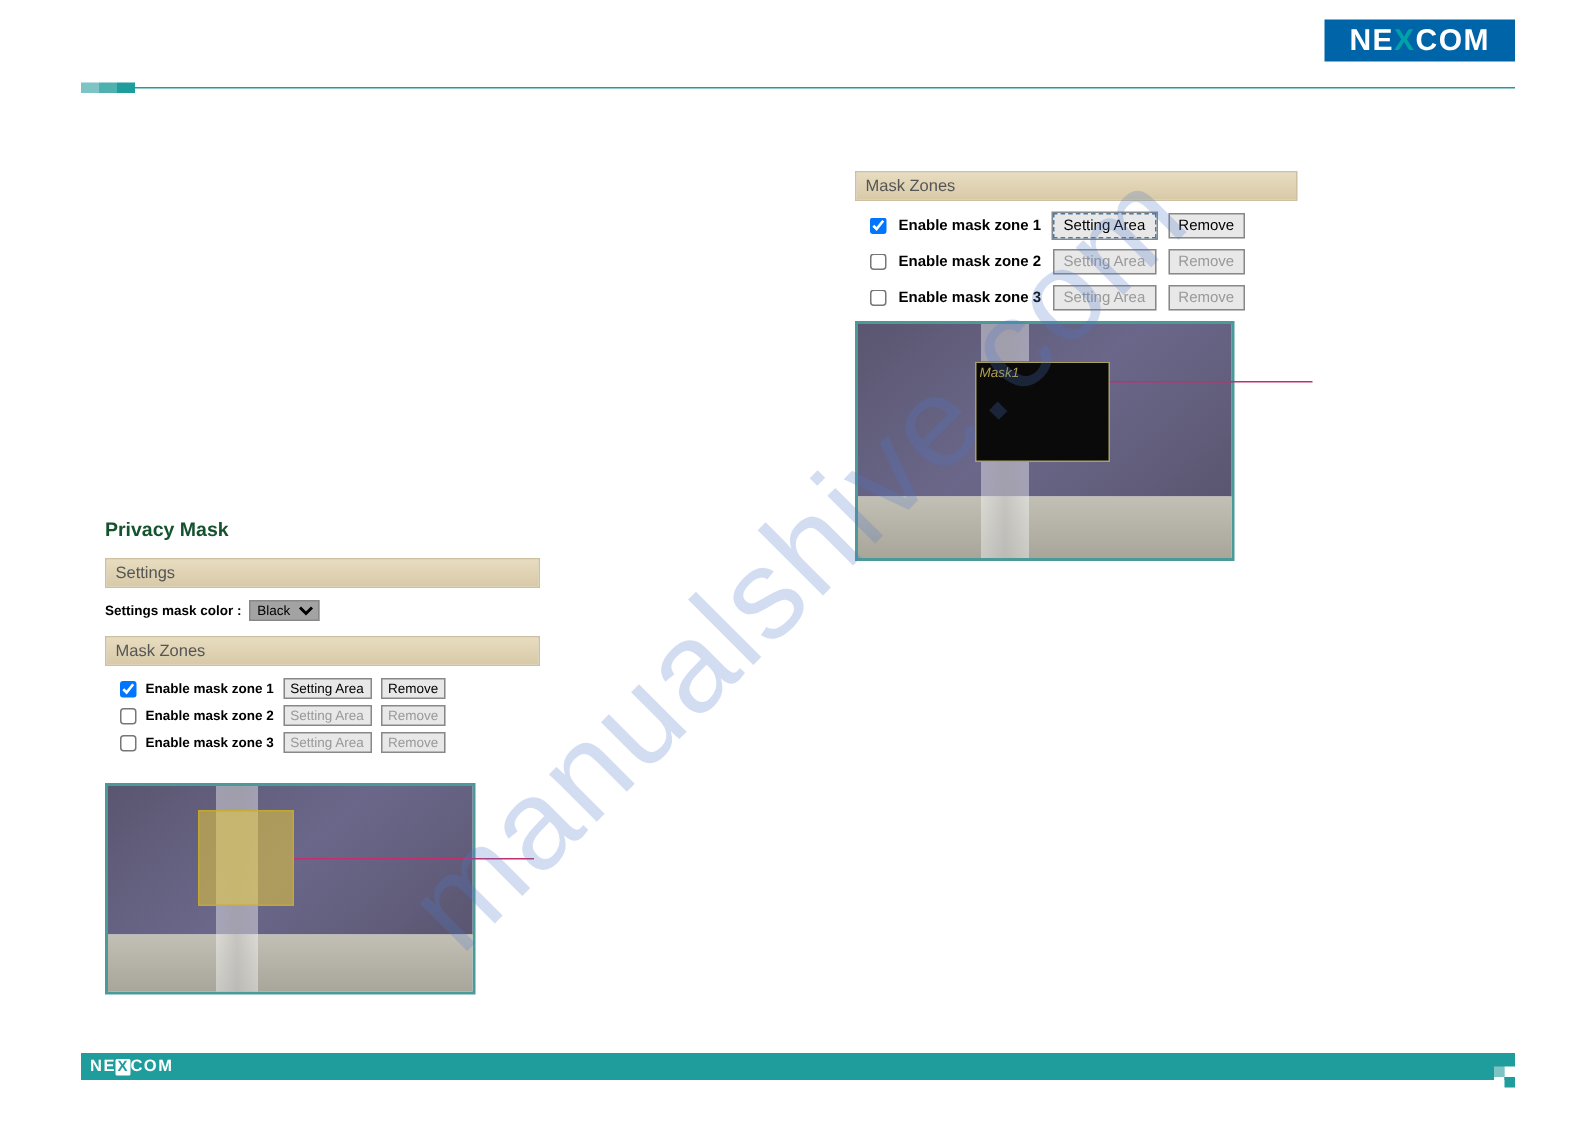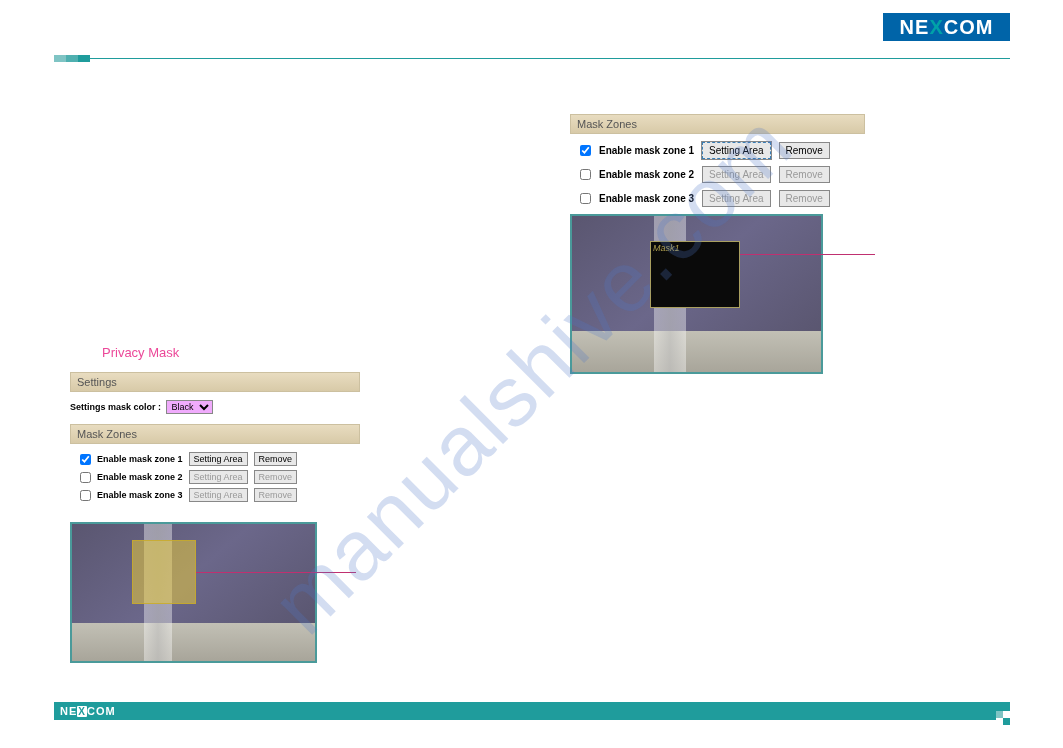--- a/index.html
+++ b/index.html
@@ -67,45 +67,44 @@
     background: #1f9c9c;
   }
   
   .left-panel {
     position: absolute;
     left: 70px;
     top: 345px;
     width: 290px;
   }
   .title-blue {
-    color: #ec4899;
-    font-weight: normal;
+    color: #14532d;
+    font-weight: bold;
     font-size: 13px;
     margin-bottom: 12px;
-    margin-left: 32px;
   }
   .section-hdr {
     background: linear-gradient(#e8dcc0, #d8caa8);
     padding: 3px 6px;
     font-weight: normal;
     font-size: 11px;
     color: #555;
     border: 1px solid #ccc0a0;
     margin-bottom: 8px;
   }
   .row-setting {
     font-size: 9px;
     font-weight: bold;
     margin-bottom: 10px;
   }
   .select-sm {
     font-size: 9px;
     border: 1px solid #888;
     padding: 0 1px;
-    background: #f0abfc;
+    background: #a3a3a3;
     margin-left: 2px;
   }
   .mask-row {
     display: flex;
     align-items: center;
     font-size: 9px;
     font-weight: bold;
     margin-bottom: 4px;
     gap: 6px;
     padding-left: 10px;

